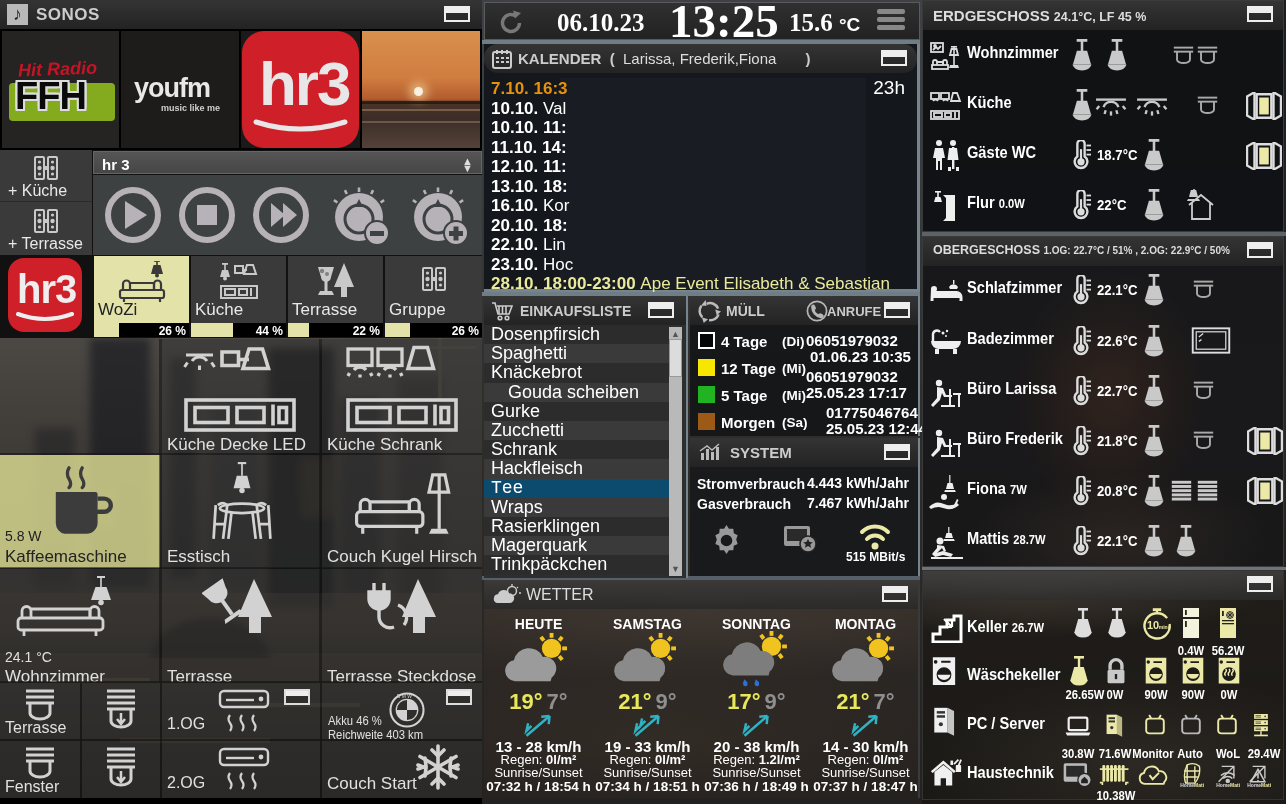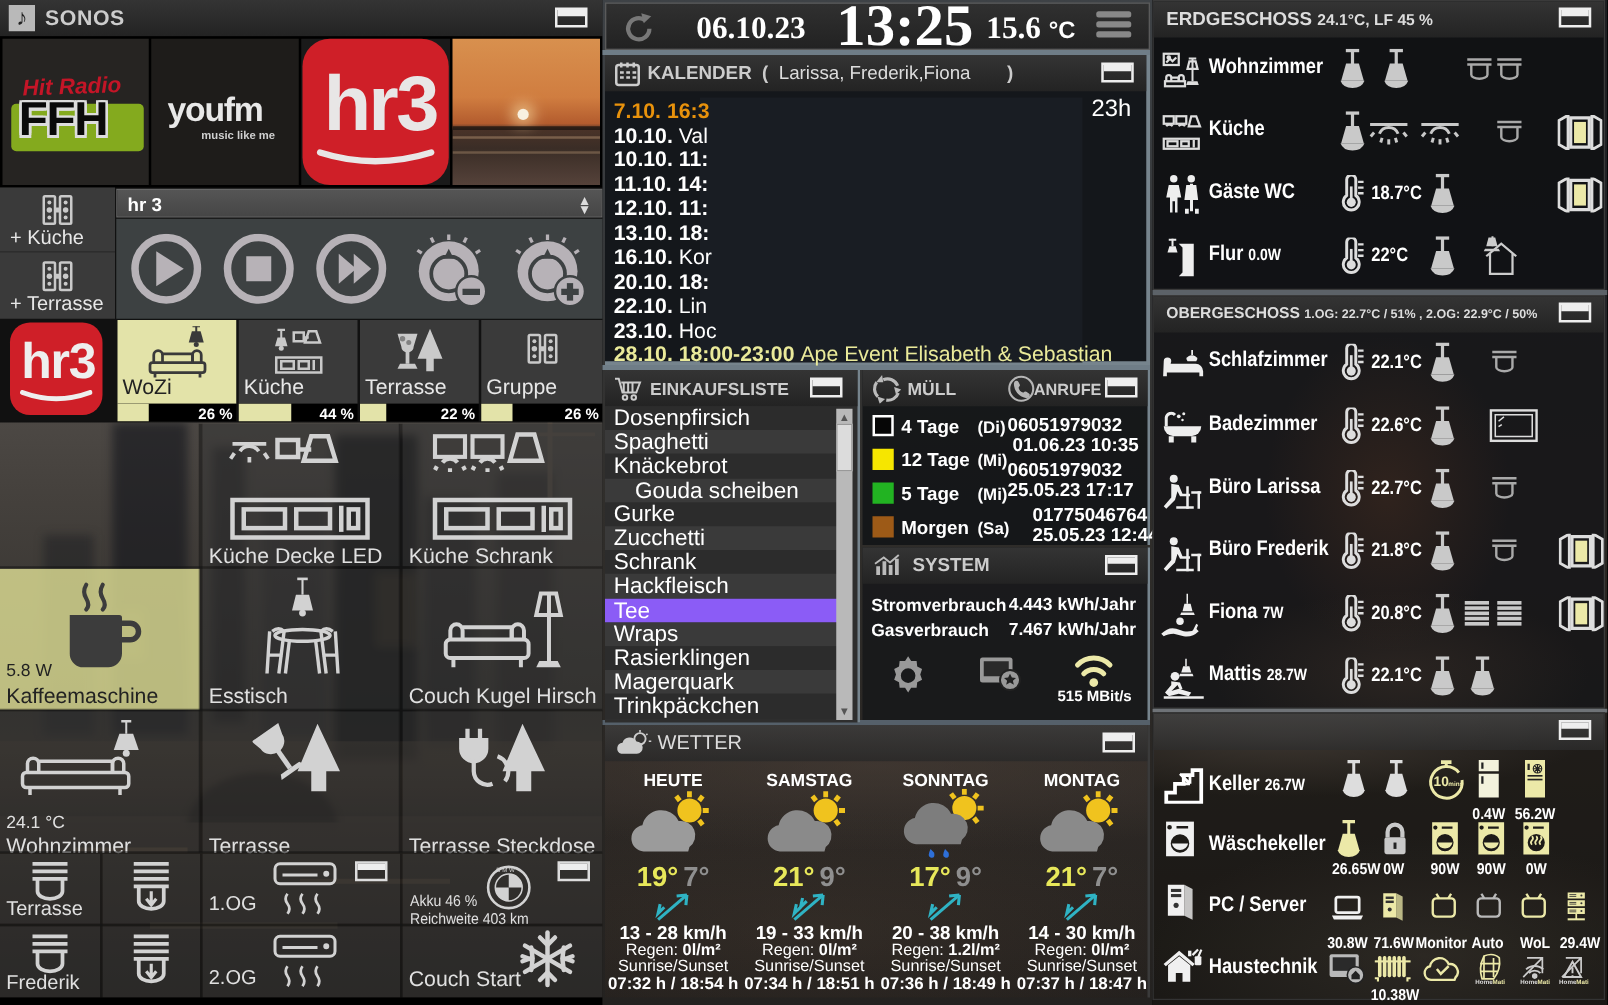--- a/index.html
+++ b/index.html
@@ -474,21 +474,21 @@
 
   <div class="abs" style="left:0;top:741px;width:80px;height:57px;background:rgba(52,52,52,0.55);">
     <svg class="abs" style="left:22px;top:4px" width="36" height="34" viewBox="0 0 36 34">
         <g stroke="#d2d2d2" stroke-width="3" fill="none">
           <line x1="4" y1="4" x2="32" y2="4"></line>
           <line x1="4" y1="10" x2="32" y2="10"></line>
           <line x1="4" y1="16" x2="32" y2="16"></line>
           <path d="M8 16 v10 a10 6 0 0 0 20 0 v-10"></path>
         </g>
       </svg>
-    <div class="abs" style="left:5px;top:37px;font-size:16px;color:#e0e0e0;">Frederik</div>
+    <div class="abs" style="left:5px;top:37px;font-size:16px;color:#e0e0e0;">Fenster</div>
   </div>
   <div class="abs" style="left:82px;top:741px;width:78px;height:57px;background:rgba(52,52,52,0.55);">
     <svg class="abs" style="left:21px;top:4px" width="36" height="46" viewBox="0 0 36 46">
         <g stroke="#d2d2d2" stroke-width="3" fill="none">
           <line x1="4" y1="4" x2="32" y2="4"></line>
           <line x1="4" y1="10" x2="32" y2="10"></line>
           <line x1="4" y1="16" x2="32" y2="16"></line>
           <line x1="4" y1="22" x2="32" y2="22"></line>
           <path d="M8 22 v12 a10 6 0 0 0 20 0 v-12"></path>
           <path d="M18 26 v10 M14 32 l4 5 4 -5" stroke-width="2.5"></path>
@@ -545,21 +545,21 @@
     <div class="abs" style="left:184px;top:-9px;font-family:'Liberation Serif',serif;font-weight:bold;font-size:47px;color:#fff;">13:25</div>
     <div class="abs" style="left:304px;top:6px;font-family:'Liberation Serif',serif;font-weight:bold;font-size:25px;color:#fff;">15.6 <span style="font-size:19px;">°C</span></div>
     <div class="abs" style="right:14px;top:6px;width:28px;">
         <div style="height:5px;background:#888;margin-bottom:3px;border-radius:2px;"></div>
         <div style="height:5px;background:#888;margin-bottom:3px;border-radius:2px;"></div>
         <div style="height:5px;background:#888;border-radius:2px;"></div>
       </div>
   </div>
 
   <div class="abs" style="left:2px;top:44px;width:436px;height:248px;background:#14171b;border-right:3px solid #76848d;border-bottom:3px solid #76848d;">
-    <div class="abs hdr" style="left:0;top:0;width:433px;height:29px;">
+    <div class="abs hdr" style="left:0;top:0;width:433px;height:29px;border-radius:14px;">
       <svg class="abs" style="left:7px;top:4px" width="22" height="22" viewBox="0 0 22 22">
           <rect x="2" y="4" width="18" height="16" rx="2" fill="none" stroke="#ccc" stroke-width="2"></rect>
           <line x1="6" y1="2" x2="6" y2="6" stroke="#ccc" stroke-width="2"></line>
           <line x1="11" y1="2" x2="11" y2="6" stroke="#ccc" stroke-width="2"></line>
           <line x1="16" y1="2" x2="16" y2="6" stroke="#ccc" stroke-width="2"></line>
           <g fill="#ccc">
             <rect x="5" y="9" width="3" height="2"></rect>
             <rect x="10" y="9" width="3" height="2"></rect>
             <rect x="15" y="9" width="3" height="2"></rect>
             <rect x="5" y="13" width="3" height="2"></rect>
@@ -604,21 +604,21 @@
     </div>
     <div class="abs" style="left:0;top:29px;width:186px;font-size:18px;line-height:19.2px;color:#fff;">
       <div style="background:#2c2c2c;padding-left:7px;">Dosenpfirsich</div>
       <div style="background:#3a3a3a;padding-left:7px;">Spaghetti</div>
       <div style="background:#2c2c2c;padding-left:7px;">Knäckebrot</div>
       <div style="background:#3a3a3a;padding-left:24px;">Gouda scheiben</div>
       <div style="background:#2c2c2c;padding-left:7px;">Gurke</div>
       <div style="background:#3a3a3a;padding-left:7px;">Zucchetti</div>
       <div style="background:#2c2c2c;padding-left:7px;">Schrank</div>
       <div style="background:#3a3a3a;padding-left:7px;">Hackfleisch</div>
-      <div style="background:#8b5cf6;padding-left:7px;">Tee</div>
+      <div style="background:#0c4a6e;padding-left:7px;font-family:Liberation Mono, monospace;">Tee</div>
       <div style="background:#3a3a3a;padding-left:7px;">Wraps</div>
       <div style="background:#2c2c2c;padding-left:7px;">Rasierklingen</div>
       <div style="background:#3a3a3a;padding-left:7px;">Magerquark</div>
       <div style="background:#2c2c2c;padding-left:7px;">Trinkpäckchen</div>
     </div>
     <div class="abs" style="right:4px;top:31px;width:13px;height:249px;background:#b9b9b9;">
       <div class="abs" style="left:2px;top:2px;font-size:9px;color:#555;">▲</div>
       <div class="abs" style="left:0px;top:12px;width:13px;height:38px;background:#dcdcdc;border:1px solid #999;"></div>
       <div class="abs" style="left:2px;bottom:2px;font-size:9px;color:#555;">▼</div>
     </div>

